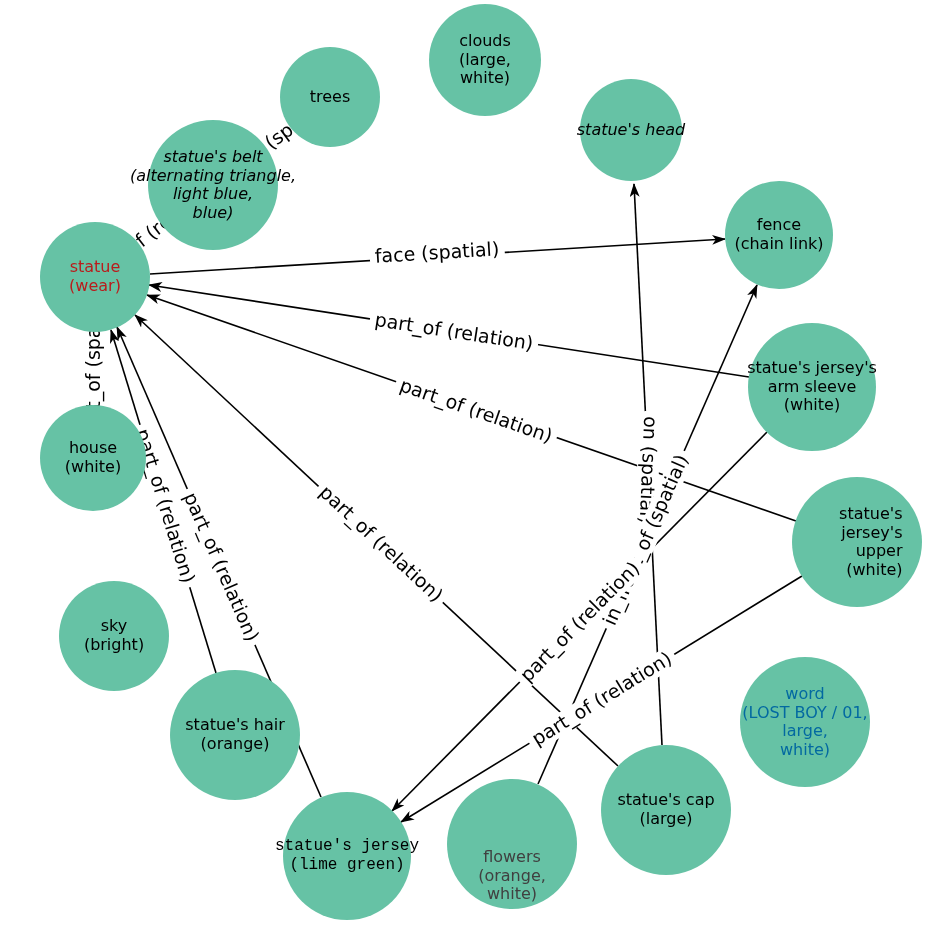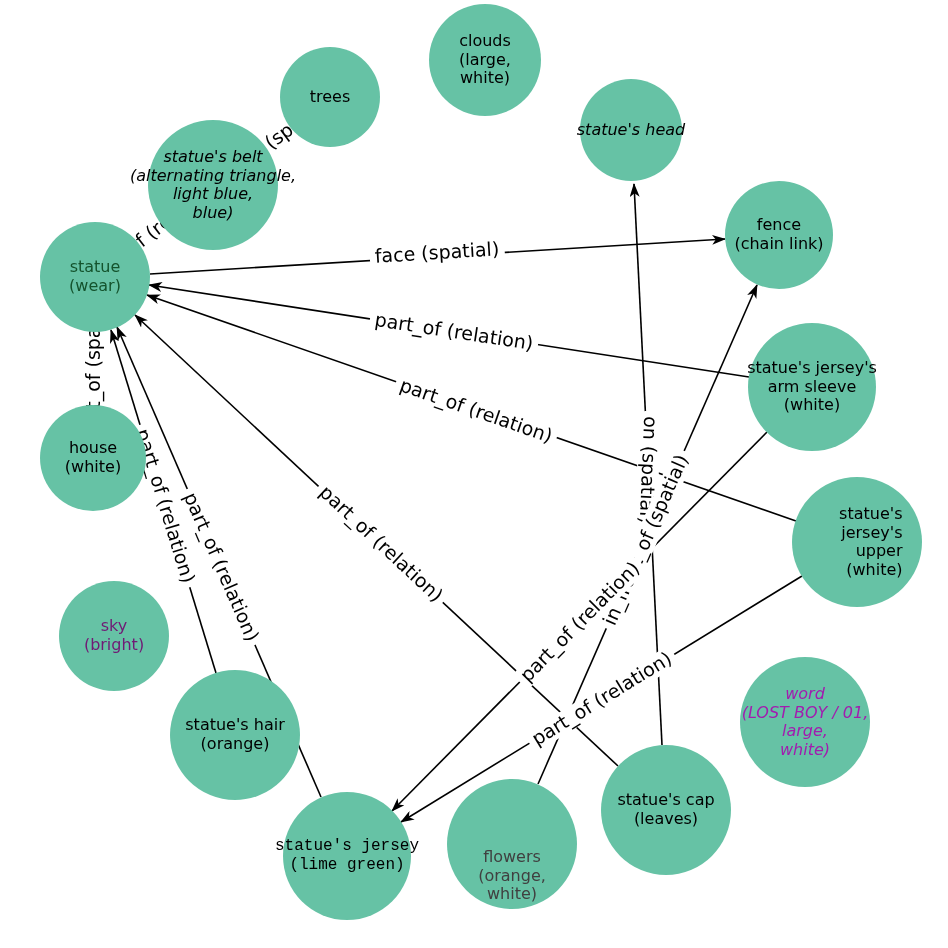--- a/index.html
+++ b/index.html
@@ -79,21 +79,21 @@
     <div class="edge-label" style="left: 476px; top: 411px; transform: translate(-50%, -50%) rotate(19.2deg); background: rgb(255, 255, 255); color: rgb(0, 0, 0);">part_of (relation)</div>
     <div class="edge-label" style="left: 381px; top: 544px; transform: translate(-50%, -50%) rotate(43deg); background: rgb(255, 255, 255); color: rgb(0, 0, 0);">part_of (relation)</div>
     <div class="edge-label" style="left: 221px; top: 567px; transform: translate(-50%, -50%) rotate(66.5deg); background: rgb(255, 255, 255); color: rgb(0, 0, 0);">part_of (relation)</div>
     <div class="edge-label" style="left: 165px; top: 506px; transform: translate(-50%, -50%) rotate(73deg); background: rgb(255, 255, 255); color: rgb(0, 0, 0);">part_of (relation)</div>
     <div class="edge-label" style="left: 94px; top: 368px; transform: translate(-50%, -50%) rotate(-90deg); background: rgb(255, 255, 255); color: rgb(0, 0, 0);">front_of (spatial)</div>
     <div class="edge-label" style="left: 154px; top: 231px; transform: translate(-50%, -50%) rotate(-37.9deg); background: rgb(255, 255, 255); color: rgb(0, 0, 0);">part_of (relation)</div>
     <div class="edge-label" style="left: 273px; top: 141px; transform: translate(-50%, -50%) rotate(-36.5deg); background: rgb(255, 255, 255); color: rgb(0, 0, 0);">above (spatial)</div>
     <div class="edge-label" style="left: 580px; top: 622px; transform: translate(-50%, -50%) rotate(-45.2deg); background: rgb(255, 255, 255); color: rgb(0, 0, 0);">part_of (relation)</div>
     <div class="edge-label" style="left: 602px; top: 699px; transform: translate(-50%, -50%) rotate(-31.6deg); background: rgb(255, 255, 255); color: rgb(0, 0, 0);">part_of (relation)</div>
     <div class="node-circle" style="left: 40px; top: 222px; width: 110px; height: 110px; background: rgb(102, 194, 165);"></div>
-    <div class="node-label" style="left: 95px; top: 277px; color: #14532d;">statue
+    <div class="node-label" style="left: 95px; top: 277px; color: #b91c1c;">statue
 (wear)</div>
     <div class="node-circle" style="left: 148px; top: 120px; width: 130px; height: 130px; background: rgb(102, 194, 165);"></div>
     <div class="node-label" style="left: 213px; top: 185px; color: rgb(0, 0, 0); font-style: italic;">statue's belt
 (alternating triangle,
 light blue,
 blue)</div>
     <div class="node-circle" style="left: 280px; top: 47px; width: 100px; height: 100px; background: rgb(102, 194, 165);"></div>
     <div class="node-label" style="left: 330px; top: 97px; color: rgb(0, 0, 0);">trees</div>
     <div class="node-circle" style="left: 429px; top: 4px; width: 112px; height: 112px; background: rgb(102, 194, 165);"></div>
     <div class="node-label" style="left: 485px; top: 60px; color: rgb(0, 0, 0);">clouds
@@ -107,33 +107,33 @@
     <div class="node-circle" style="left: 748px; top: 323px; width: 128px; height: 128px; background: rgb(102, 194, 165);"></div>
     <div class="node-label" style="left: 812px; top: 387px; color: rgb(0, 0, 0);">statue's jersey's arm sleeve
 (white)</div>
     <div class="node-circle" style="left: 40px; top: 405px; width: 106px; height: 106px; background: rgb(102, 194, 165);"></div>
     <div class="node-label" style="left: 93px; top: 458px; color: rgb(0, 0, 0);">house
 (white)</div>
     <div class="node-circle" style="left: 792px; top: 477px; width: 130px; height: 130px; background: rgb(102, 194, 165);"></div>
     <div class="node-label" style="left: 857px; top: 542px; color: rgb(0, 0, 0); text-align: right;">statue's jersey's upper
 (white)</div>
     <div class="node-circle" style="left: 59px; top: 581px; width: 110px; height: 110px; background: rgb(102, 194, 165);"></div>
-    <div class="node-label" style="left: 114px; top: 636px; color: #701a75;">sky
+    <div class="node-label" style="left: 114px; top: 636px; color: #000000;">sky
 (bright)</div>
     <div class="node-circle" style="left: 170px; top: 670px; width: 130px; height: 130px; background: rgb(102, 194, 165);"></div>
     <div class="node-label" style="left: 235px; top: 735px; color: rgb(0, 0, 0);">statue's hair
 (orange)</div>
     <div class="node-circle" style="left: 740px; top: 657px; width: 130px; height: 130px; background: rgb(102, 194, 165);"></div>
-    <div class="node-label" style="left: 805px; top: 722px; color: #a21caf; font-style: italic;">word
+    <div class="node-label" style="left: 805px; top: 722px; color: #0369a1;">word
 (LOST BOY / 01,
 large,
 white)</div>
     <div class="node-circle" style="left: 283px; top: 792px; width: 128px; height: 128px; background: rgb(102, 194, 165);"></div>
     <div class="node-label" style="left: 347px; top: 856px; color: rgb(0, 0, 0); font-family: Liberation Mono, monospace;">statue's jersey
 (lime green)</div>
     <div class="node-circle" style="left: 447px; top: 779px; width: 130px; height: 130px; background: rgb(102, 194, 165);"></div>
     <div class="node-label" style="left: 512px; top: 844px; color: #404040; margin-top: 32px;">flowers
 (orange,
 white)</div>
     <div class="node-circle" style="left: 601px; top: 745px; width: 130px; height: 130px; background: rgb(102, 194, 165);"></div>
     <div class="node-label" style="left: 666px; top: 810px; color: rgb(0, 0, 0);">statue's cap
-(leaves)</div>
+(large)</div>
   </div>
 
 </body></html>

